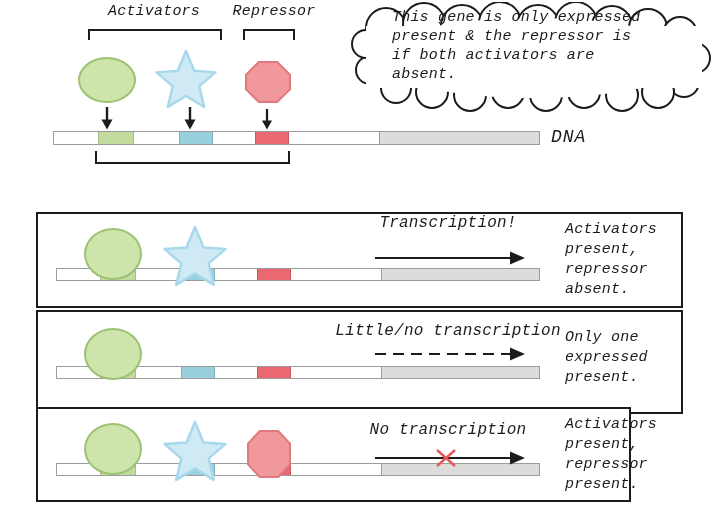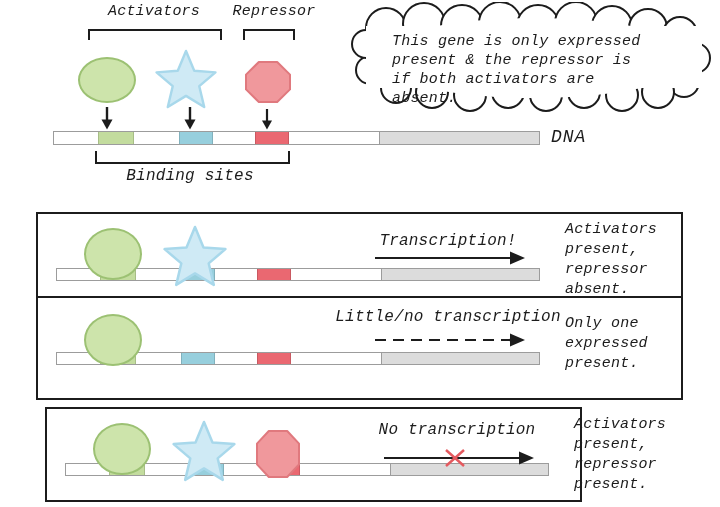--- a/index.html
+++ b/index.html
@@ -71,21 +71,20 @@
 
   <div class="dna-bar" style="left:53px;top:131px;width:487px;height:14px;">
     <div class="site site-green" style="left:44px;width:34px;"></div>
     <div class="site site-blue" style="left:125px;width:32px;"></div>
     <div class="site site-red" style="left:201px;width:32px;"></div>
     <div class="gene" style="left:325px;"></div>
   </div>
   <div class="abs hand" style="left:551px;top:127px;font-size:18px;letter-spacing:1px;">DNA</div>
 
   <div class="bracket-bottom" style="left:95px;top:151px;width:191px;height:11px;"></div>
-  <div class="abs hand center" style="left:110px;top:167px;width:160px;font-size:16px;">Binding sites</div>
 
   <svg class="abs" style="left:350px;top:2px;" width="368" height="112" viewBox="0 0 368 112">
     <g fill="#fff" stroke="var(--ink,#1c1c1c)" stroke-width="2">
       <circle cx="36" cy="26" r="20"></circle>
         <circle cx="74" cy="22" r="21"></circle>
       <circle cx="112" cy="24" r="21"></circle>
         <circle cx="150" cy="21" r="21"></circle>
       <circle cx="188" cy="24" r="21"></circle>
         <circle cx="226" cy="21" r="21"></circle>
       <circle cx="262" cy="24" r="20"></circle>
@@ -100,72 +99,72 @@
         <circle cx="158" cy="90" r="16"></circle>
       <circle cx="120" cy="93" r="16"></circle>
         <circle cx="82" cy="90" r="16"></circle>
       <circle cx="46" cy="86" r="15"></circle>
         <circle cx="20" cy="68" r="14"></circle>
       <circle cx="16" cy="42" r="14"></circle>
     </g>
     <rect x="16" y="24" width="336" height="62" fill="#fff"></rect>
     <ellipse cx="184" cy="56" rx="162" ry="40" fill="#fff"></ellipse>
   </svg>
-  <div class="cloud-text hand" style="left:392px;top:32px;">
+  <div class="cloud-text hand" style="left:392px;top:8px;">
     <div>This gene is only expressed</div>
     <div>present &amp; the repressor is</div>
     <div>if both activators are</div>
     <div>absent.</div>
   </div>
 
   <div class="panel" style="left:36px;top:212px;width:647px;height:96px;">
     <div class="dna-bar" style="left:18px;top:54px;width:484px;height:13px;">
       <div class="site site-green" style="left:43px;width:34px;"></div>
       <div class="site site-blue" style="left:124px;width:32px;"></div>
       <div class="site site-red" style="left:200px;width:32px;"></div>
       <div class="gene" style="left:324px;"></div>
     </div>
     <div class="oval" style="left:46px;top:14px;width:58px;height:52px;"></div>
     <svg class="abs" style="left:123px;top:10px;" width="68" height="66" viewBox="0 0 68 64">
       <polygon points="34,2 42.5,22.4 64.4,24.1 47.7,38.4 52.8,59.9 34,48.4 15.2,59.9 20.3,38.4 3.6,24.1 25.5,22.4" fill="var(--activator_blue_fill,#cfeaf5)" stroke="var(--activator_blue_stroke,#a8d8eb)" stroke-width="2.5" stroke-linejoin="round"></polygon>
     </svg>
-    <div class="arrow-label hand center" style="left:300px;top:18px;width:220px;text-align:center;">Transcription!</div>
+    <div class="arrow-label hand center" style="left:300px;top:0;width:220px;text-align:center;">Transcription!</div>
     <svg class="abs" style="left:337px;top:36px;" width="150" height="16" viewBox="0 0 150 16">
       <line x1="0" y1="8" x2="136" y2="8" stroke="var(--ink,#1c1c1c)" stroke-width="2.2"></line>
       <polygon points="135,1.5 150,8 135,14.5" fill="var(--ink,#1c1c1c)"></polygon>
     </svg>
     <div class="result hand" style="left:527px;top:6px;">
       <div>Activators</div>
       <div>present,</div>
       <div>repressor</div>
       <div>absent.</div>
     </div>
   </div>
 
-  <div class="panel" style="left:36px;top:296px;width:647px;height:104px;">
+  <div class="panel" style="left:36px;top:310px;width:647px;height:104px;">
     <div class="dna-bar" style="left:18px;top:54px;width:484px;height:13px;">
       <div class="site site-green" style="left:43px;width:34px;"></div>
       <div class="site site-blue" style="left:124px;width:32px;"></div>
       <div class="site site-red" style="left:200px;width:32px;"></div>
       <div class="gene" style="left:324px;"></div>
     </div>
     <div class="oval" style="left:46px;top:16px;width:58px;height:52px;"></div>
     <div class="arrow-label hand center" style="left:285px;top:10px;width:250px;">Little/no transcription</div>
     <svg class="abs" style="left:337px;top:34px;" width="150" height="16" viewBox="0 0 150 16">
       <line x1="0" y1="8" x2="136" y2="8" stroke="var(--ink,#1c1c1c)" stroke-width="2.2" stroke-dasharray="11 7"></line>
       <polygon points="135,1.5 150,8 135,14.5" fill="var(--ink,#1c1c1c)"></polygon>
     </svg>
     <div class="result hand" style="left:527px;top:16px;">
       <div>Only one</div>
       <div>expressed</div>
       <div>present.</div>
     </div>
   </div>
 
-  <div class="panel" style="left:45px;top:407px;width:537px;height:95px;">
+  <div class="panel" style="left:36px;top:407px;width:595px;height:95px;">
     <div class="dna-bar" style="left:18px;top:54px;width:484px;height:13px;">
       <div class="site site-green" style="left:43px;width:34px;"></div>
       <div class="site site-blue" style="left:124px;width:32px;"></div>
       <div class="site site-red" style="left:200px;width:32px;"></div>
       <div class="gene" style="left:324px;"></div>
     </div>
     <div class="oval" style="left:46px;top:14px;width:58px;height:52px;"></div>
     <svg class="abs" style="left:123px;top:10px;" width="68" height="66" viewBox="0 0 68 64">
       <polygon points="34,2 42.5,22.4 64.4,24.1 47.7,38.4 52.8,59.9 34,48.4 15.2,59.9 20.3,38.4 3.6,24.1 25.5,22.4" fill="var(--activator_blue_fill,#cfeaf5)" stroke="var(--activator_blue_stroke,#a8d8eb)" stroke-width="2.5" stroke-linejoin="round"></polygon>
     </svg>

